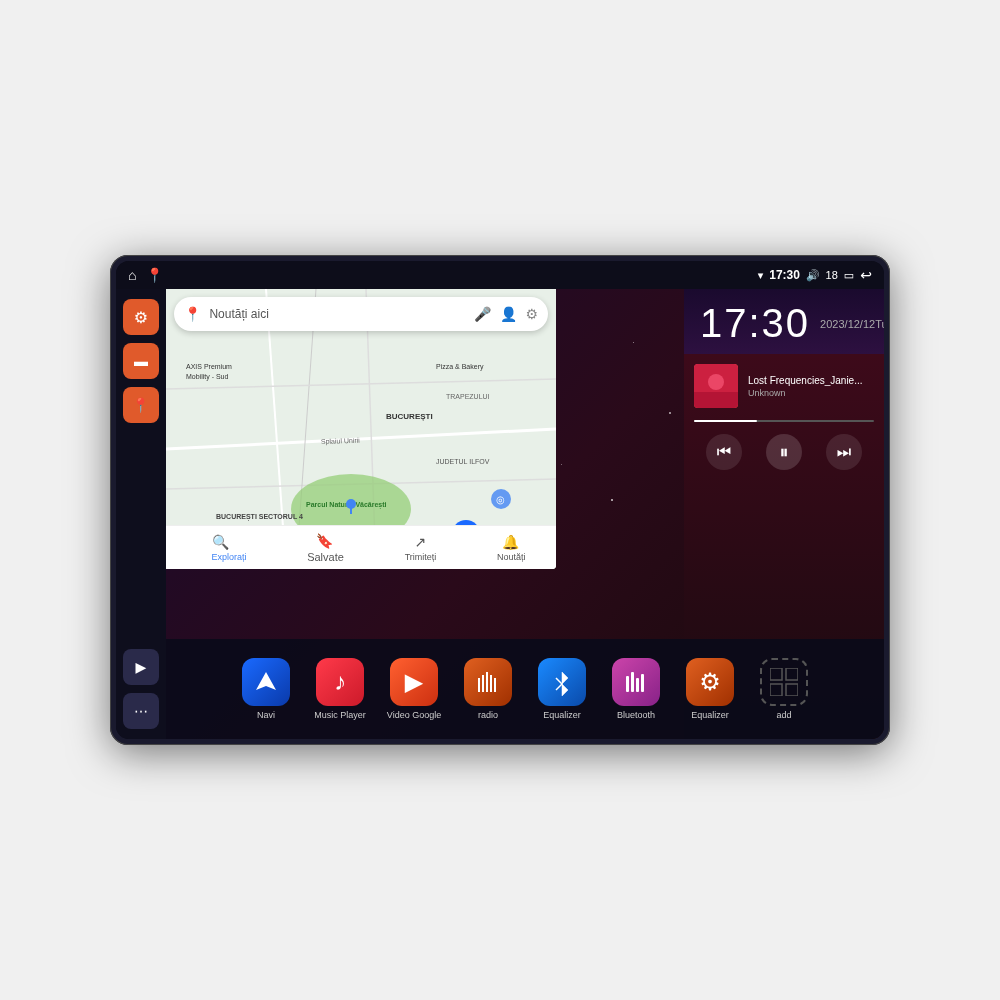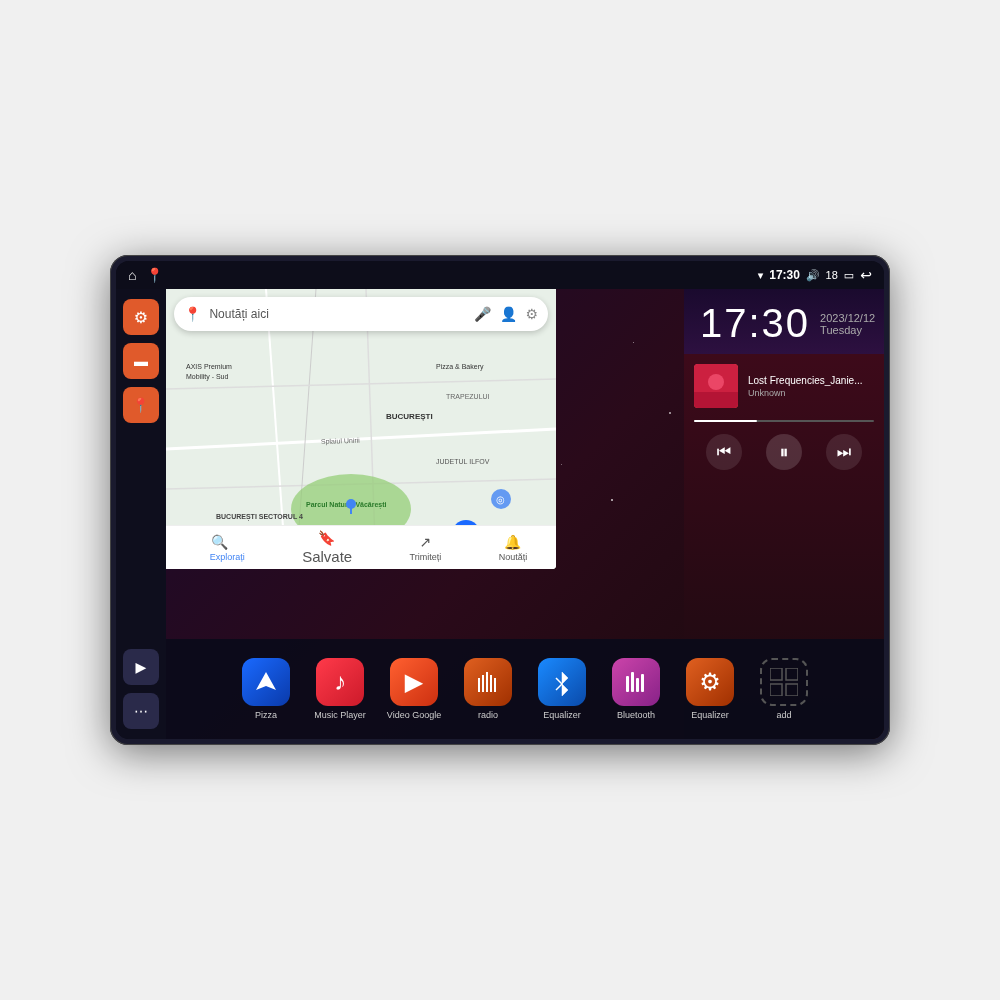--- a/index.html
+++ b/index.html
@@ -187,21 +187,20 @@
       gap: 10px;
     }
     .clock-time {
       font-size: 40px;
       font-weight: 300;
       color: #fff;
       letter-spacing: 2px;
     }
     .clock-date-info {
       display: flex;
-      flex-direction: column;
     }
     .clock-date {
       font-size: 11px;
       color: #aaa;
     }
     .clock-day {
       font-size: 11px;
       color: #aaa;
     }
 
@@ -443,21 +442,21 @@
             <span style="font-size:14px;color:#888;">⚙</span>
           </div>
 
           <div class="map-bottom-bar">
             <div class="map-bottom-item active">
               <span class="map-bottom-icon">🔍</span>
               <span style="font-size:9px;color:#4285f4;padding-left:15px;">Explorați</span>
             </div>
             <div class="map-bottom-item">
               <span class="map-bottom-icon">🔖</span>
-              <span style="font-size:15px;">Salvate</span>
+              <span style="font-size:11px;">Salvate</span>
             </div>
             <div class="map-bottom-item">
               <span class="map-bottom-icon">↗</span>
               <span style="font-size:9px;">Trimiteți</span>
             </div>
             <div class="map-bottom-item">
               <span class="map-bottom-icon">🔔</span>
               <span style="font-size:9px;">Noutăți</span>
             </div>
           </div>
@@ -507,21 +506,21 @@
         </div>
 
         <div class="app-grid-container">
 
           <div class="app-item">
             <div class="app-icon app-navi">
               <svg width="28" height="28" viewBox="0 0 28 28">
                 <polygon points="14,4 24,22 14,18 4,22" fill="white"></polygon>
               </svg>
             </div>
-            <span class="app-label">Pizza</span>
+            <span class="app-label">Navi</span>
           </div>
 
           <div class="app-item">
             <div class="app-icon app-music">
               <span style="font-size:24px;color:white;">♪</span>
             </div>
             <span class="app-label">Music Player</span>
           </div>
 
           <div class="app-item">

